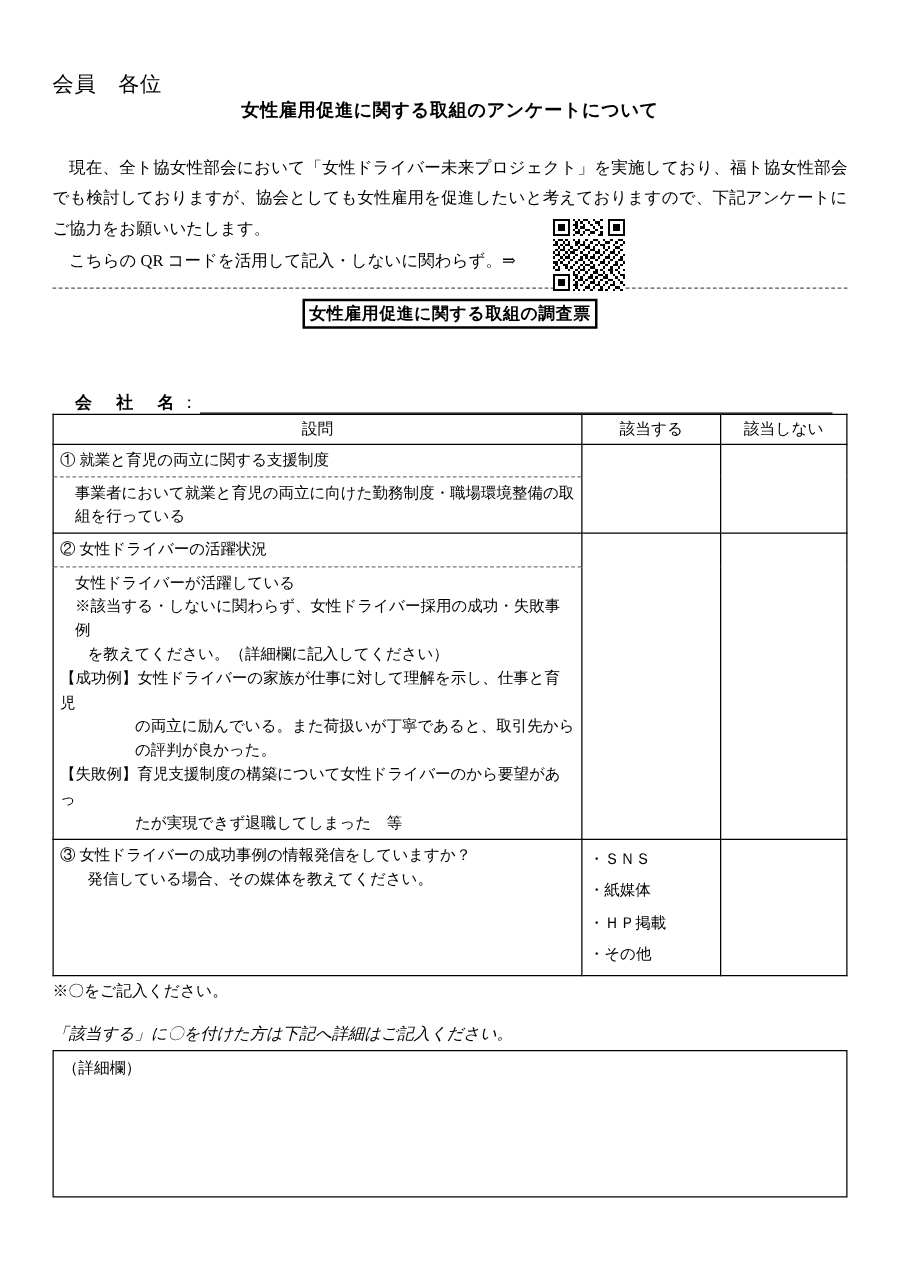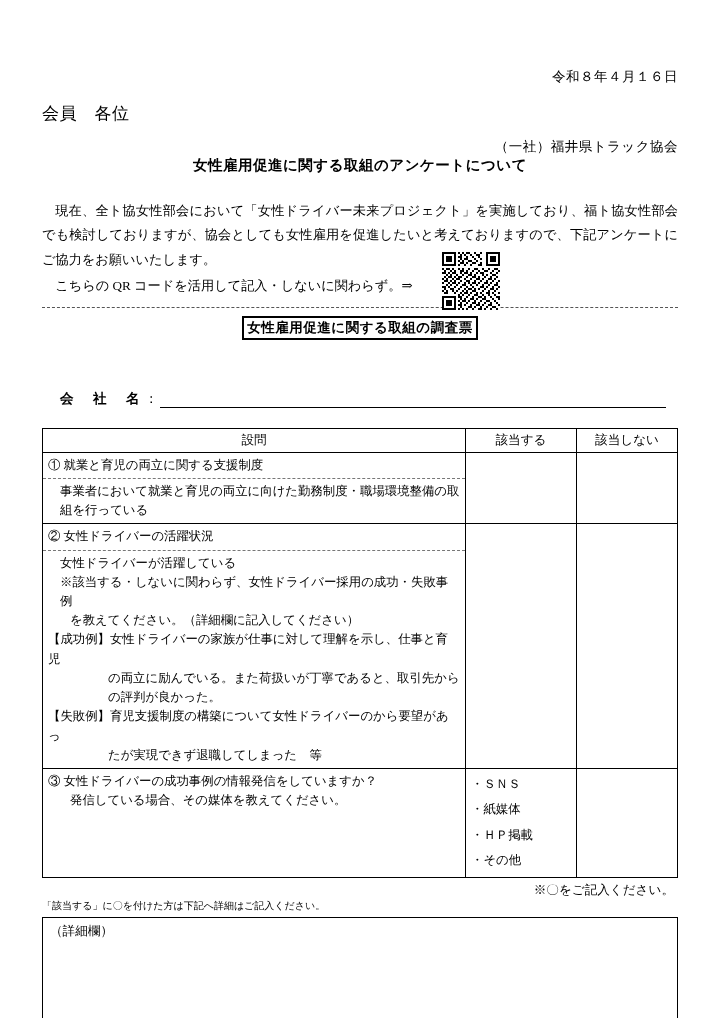--- a/index.html
+++ b/index.html
@@ -108,21 +108,20 @@
     margin-left: 2px;
   }
   .company-underline {
     flex: 1;
     border-bottom: 1px solid #000;
     height: 15px;
     margin-left: 2px;
     margin-right: 12px;
   }
   table.survey {
-    margin-top: 20px;
     width: 100%;
     border-collapse: collapse;
     font-size: 12.4px;
   }
   table.survey td, table.survey th {
     border: 1px solid #000;
     padding: 3px 5px;
     vertical-align: top;
     font-weight: normal;
   }
@@ -133,48 +132,46 @@
   .c-yes { width: 100px; }
   .c-no { width: 90px; }
   .q-cell { line-height: 1.55; }
   .nt { border-top: none !important; }
   .dashed-bottom { border-bottom: 1px dashed #777 !important; }
   .sub-indent { padding-left: 12px; display:block; }
   .sub-indent2 { padding-left: 22px; display:block; }
   .sub-indent3 { padding-left: 60px; display:block; }
   .media-line { line-height: 2.05; }
   .note-right {
-    text-align: right;
     font-size: 12.6px;
     margin-top: 4px;
     padding-right: 4px;
   }
   .detail-lead {
-    font-size: 10px;
-    margin-top: 0;
+    font-size: 13px;
+    margin-top: 16px;
+    font-style: italic;
   }
   .detail-box {
     margin-top: 4px;
     border: 1px solid #000;
     height: 118px;
     padding: 5px 7px;
     font-size: 12.6px;
     box-sizing: border-box;
   }
 </style>
 </head>
 <body>
 
 <div class="page">
 
-  <div class="date-line">令和８年４月１６日</div>
 
   <div class="addressee">会員　各位</div>
 
-  <div class="org-line">（一社）福井県トラック協会</div>
 
   <div class="doc-title">女性雇用促進に関する取組のアンケートについて</div>
 
   <div class="body-text body-indent">現在、全ト協女性部会において「女性ドライバー未来プロジェクト」を実施しており、福ト協女性部会でも検討しておりますが、協会としても女性雇用を促進したいと考えておりますので、下記アンケートにご協力をお願いいたします。</div>
 
   <div class="qr-row">
     <div class="qr-text">こちらの QR コードを活用して記入・しないに関わらず。⇒</div>
     <div class="qr-box">
       <svg width="58" height="58" viewBox="0 0 29 29" shape-rendering="crispEdges">
         <rect width="29" height="29" fill="#ffffff"></rect>

